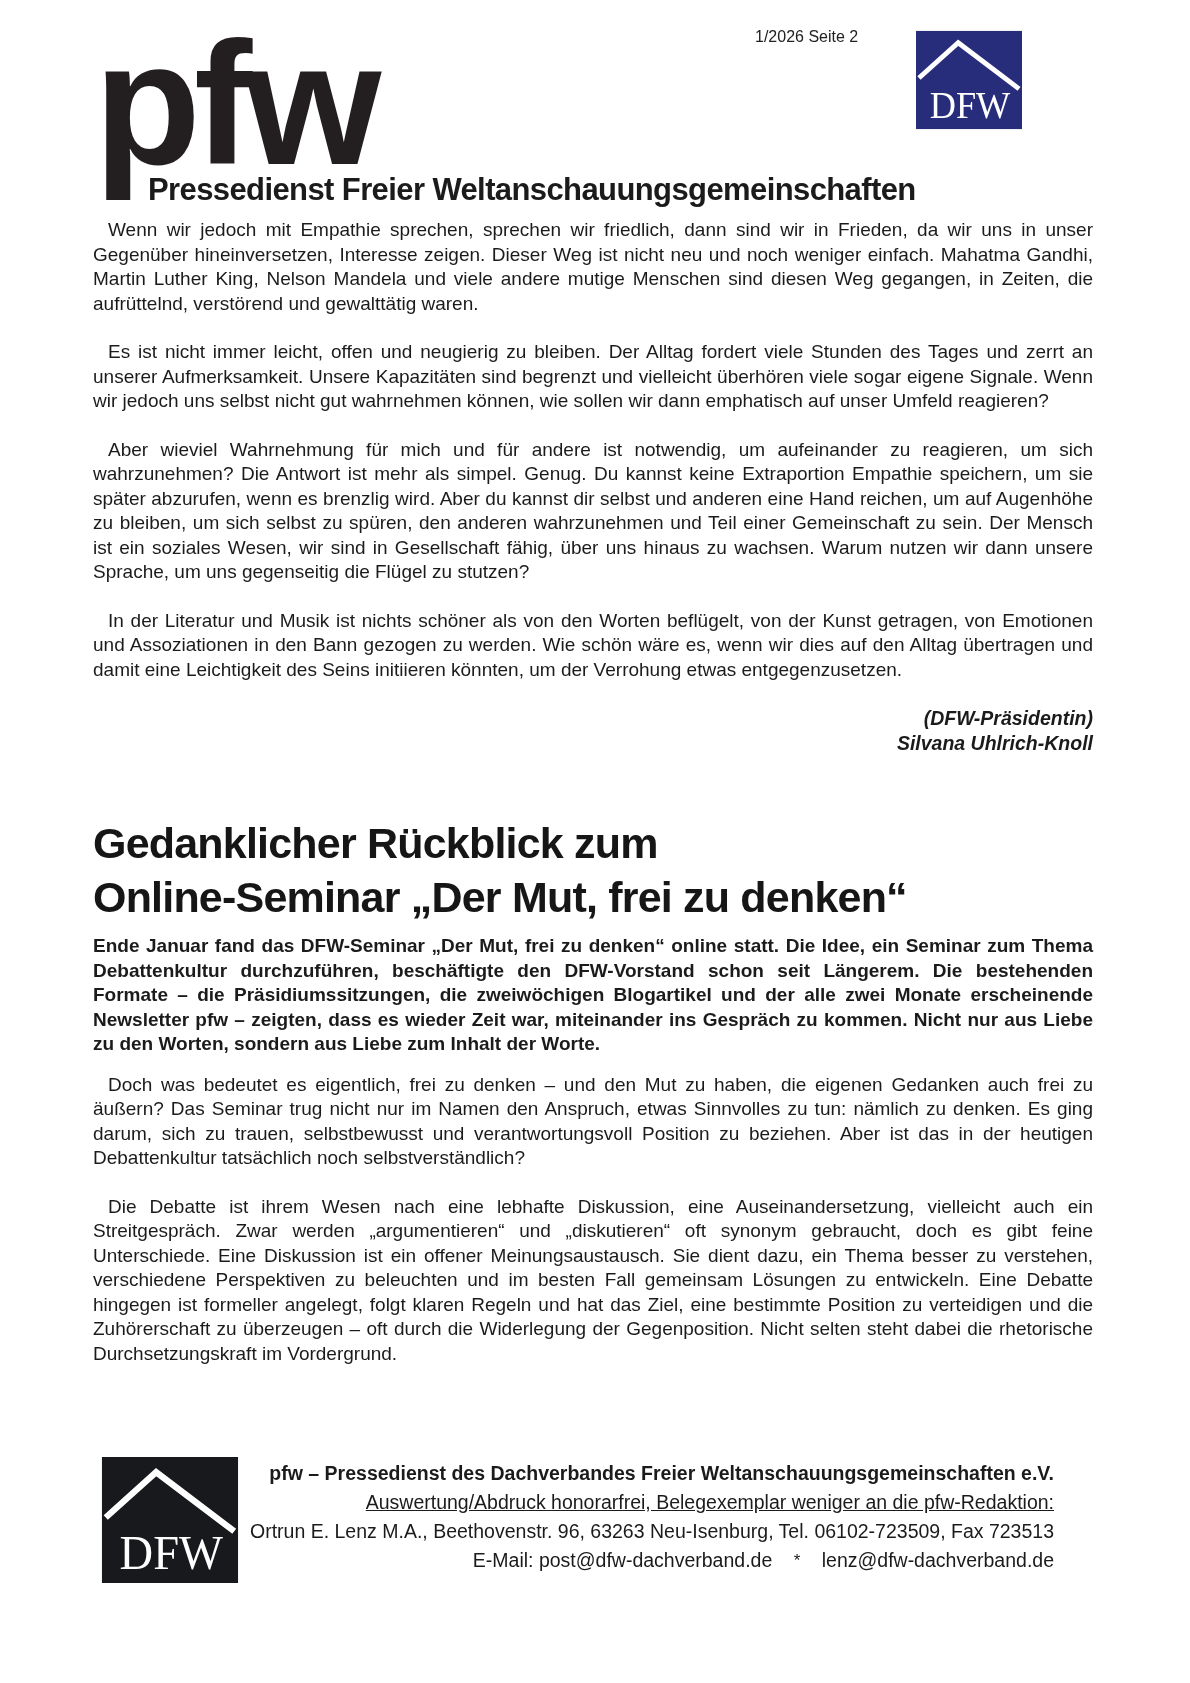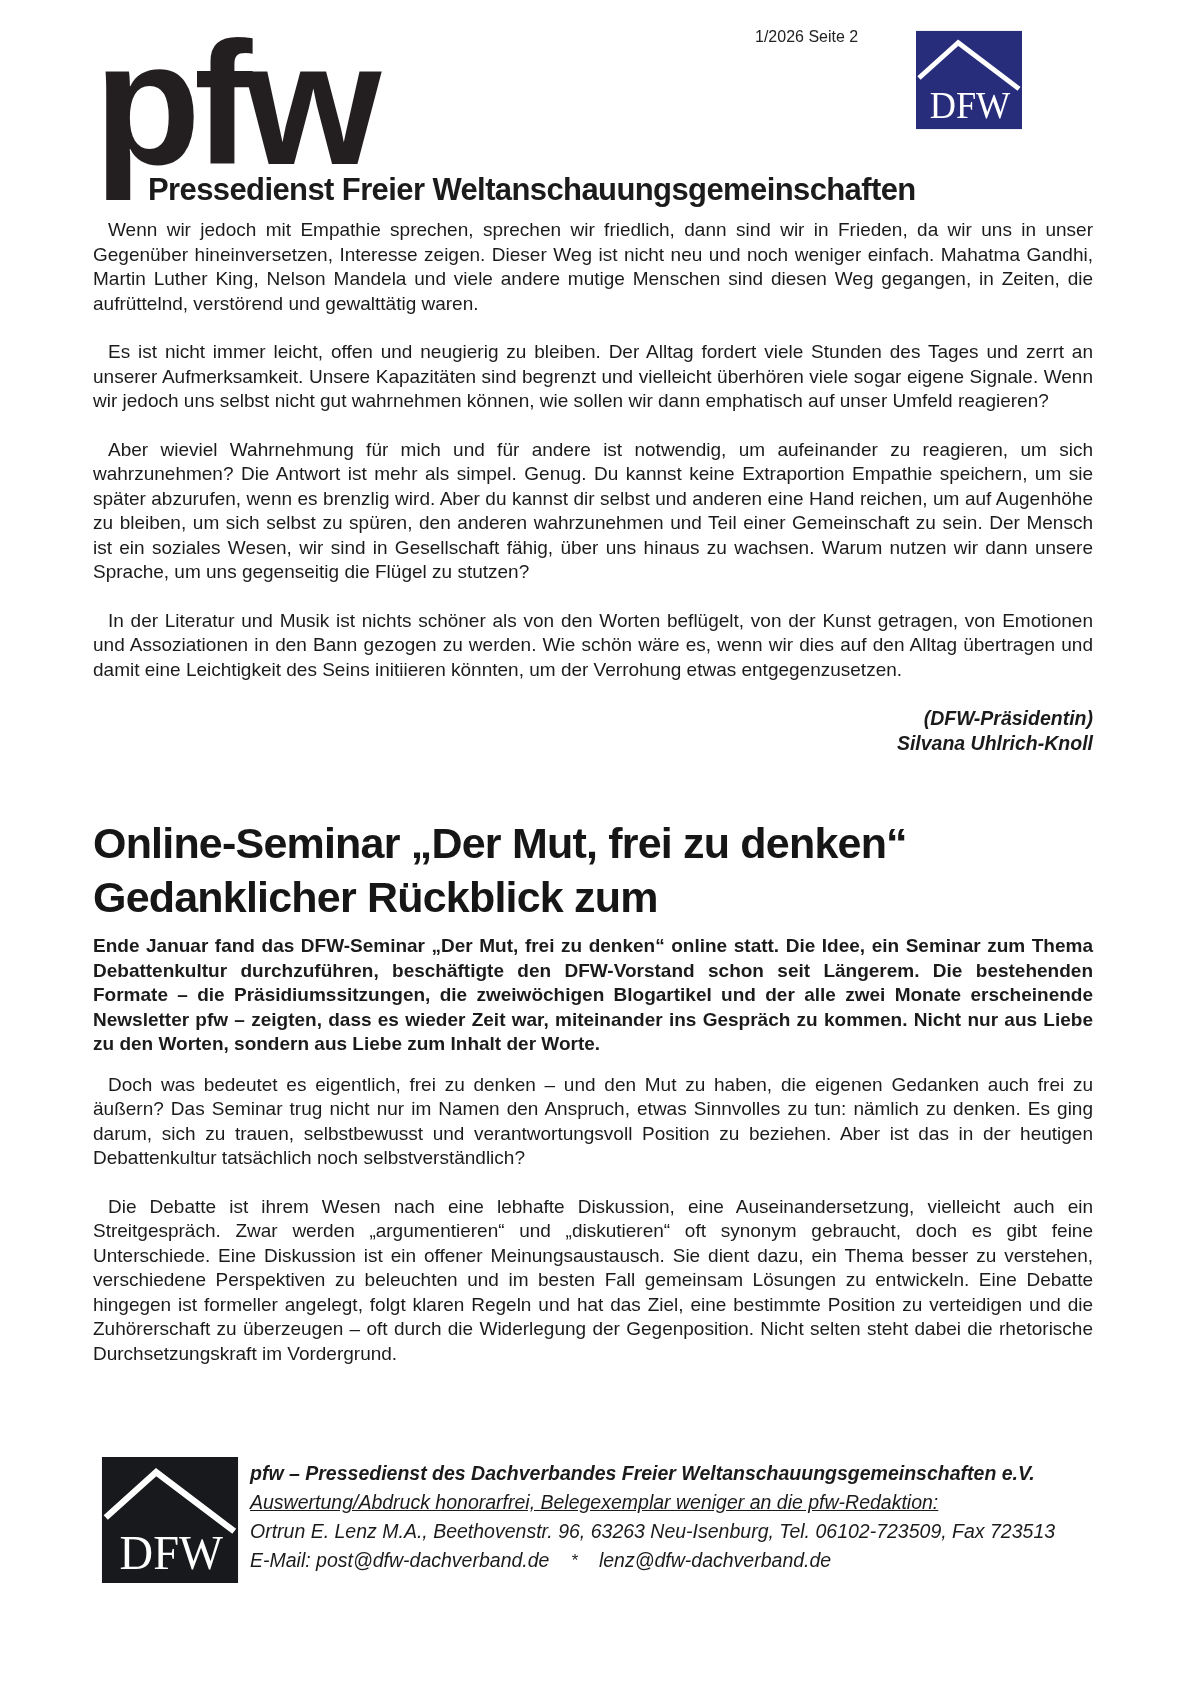--- a/index.html
+++ b/index.html
@@ -100,25 +100,25 @@
     position: absolute;
     left: 100px;
     top: 1457px;
     width: 1000px;
     display: flex;
     gap: 10px;
     align-items: flex-start;
   }
   .footer-logo { width: 140px; height: 126px; flex: 0 0 auto; }
   .footer-text {
-    font-style: italic;
     font-size: 19.5px;
     line-height: 29px;
     padding-top: 2px;
     white-space: nowrap;
+    text-align: right;
   }
   .footer-org { font-weight: bold; }
   .footer-notice { text-decoration: underline; }
   .email-sep {
     display: inline-block;
     margin: 0 16px;
     font-size: 17px;
     vertical-align: 1px;
   }
 </style>
@@ -147,22 +147,22 @@
     <p class="body-par">Es ist nicht immer leicht, offen und neugierig zu bleiben. Der Alltag fordert viele Stunden des Tages und zerrt an unserer Aufmerksamkeit. Unsere Kapazitäten sind begrenzt und vielleicht überhören viele sogar eigene Signale. Wenn wir jedoch uns selbst nicht gut wahrnehmen können, wie sollen wir dann emphatisch auf unser Umfeld reagieren?</p>
     <p class="body-par">Aber wieviel Wahrnehmung für mich und für andere ist notwendig, um aufeinander zu reagieren, um sich wahrzunehmen? Die Antwort ist mehr als simpel. Genug. Du kannst keine Extraportion Empathie speichern, um sie später abzurufen, wenn es brenzlig wird. Aber du kannst dir selbst und anderen eine Hand reichen, um auf Augenhöhe zu bleiben, um sich selbst zu spüren, den anderen wahrzunehmen und Teil einer Gemeinschaft zu sein. Der Mensch ist ein soziales Wesen, wir sind in Gesellschaft fähig, über uns hinaus zu wachsen. Warum nutzen wir dann unsere Sprache, um uns gegenseitig die Flügel zu stutzen?</p>
     <p class="body-par">In der Literatur und Musik ist nichts schöner als von den Worten beflügelt, von der Kunst getragen, von Emotionen und Assoziationen in den Bann gezogen zu werden. Wie schön wäre es, wenn wir dies auf den Alltag übertragen und damit eine Leichtigkeit des Seins initiieren könnten, um der Verrohung etwas entgegenzusetzen.</p>
 
     <div class="attribution">
       <div>(DFW-Präsidentin)</div>
       <div>Silvana Uhlrich-Knoll</div>
     </div>
 
     <h1 class="headline">
+      <div>Gedanklicher Rückblick zum</div>
       <div>Online-Seminar „Der Mut, frei zu denken“</div>
-      <div>Gedanklicher Rückblick zum</div>
     </h1>
 
     <p class="body-par lead-par">Ende Januar fand das DFW-Seminar „Der Mut, frei zu denken“ online statt. Die Idee, ein Seminar zum Thema Debattenkultur durchzuführen, beschäftigte den DFW-Vorstand schon seit Längerem. Die bestehenden Formate – die Präsidiumssitzungen, die zweiwöchigen Blogartikel und der alle zwei Monate erscheinende Newsletter pfw – zeigten, dass es wieder Zeit war, miteinander ins Gespräch zu kommen. Nicht nur aus Liebe zu den Worten, sondern aus Liebe zum Inhalt der Worte.</p>
 
     <p class="body-par">Doch was bedeutet es eigentlich, frei zu denken – und den Mut zu haben, die eigenen Gedanken auch frei zu äußern? Das Seminar trug nicht nur im Namen den Anspruch, etwas Sinnvolles zu tun: nämlich zu denken. Es ging darum, sich zu trauen, selbstbewusst und verantwortungsvoll Position zu beziehen. Aber ist das in der heutigen Debattenkultur tatsächlich noch selbstverständlich?</p>
     <p class="body-par">Die Debatte ist ihrem Wesen nach eine lebhafte Diskussion, eine Auseinandersetzung, vielleicht auch ein Streitgespräch. Zwar werden „argumentieren“ und „diskutieren“ oft synonym gebraucht, doch es gibt feine Unterschiede. Eine Diskussion ist ein offener Meinungsaustausch. Sie dient dazu, ein Thema besser zu verstehen, verschiedene Perspektiven zu beleuchten und im besten Fall gemeinsam Lösungen zu entwickeln. Eine Debatte hingegen ist formeller angelegt, folgt klaren Regeln und hat das Ziel, eine bestimmte Position zu verteidigen und die Zuhörerschaft zu überzeugen – oft durch die Widerlegung der Gegenposition. Nicht selten steht dabei die rhetorische Durchsetzungskraft im Vordergrund.</p>
 
   </div>
 
   <div class="footer">

